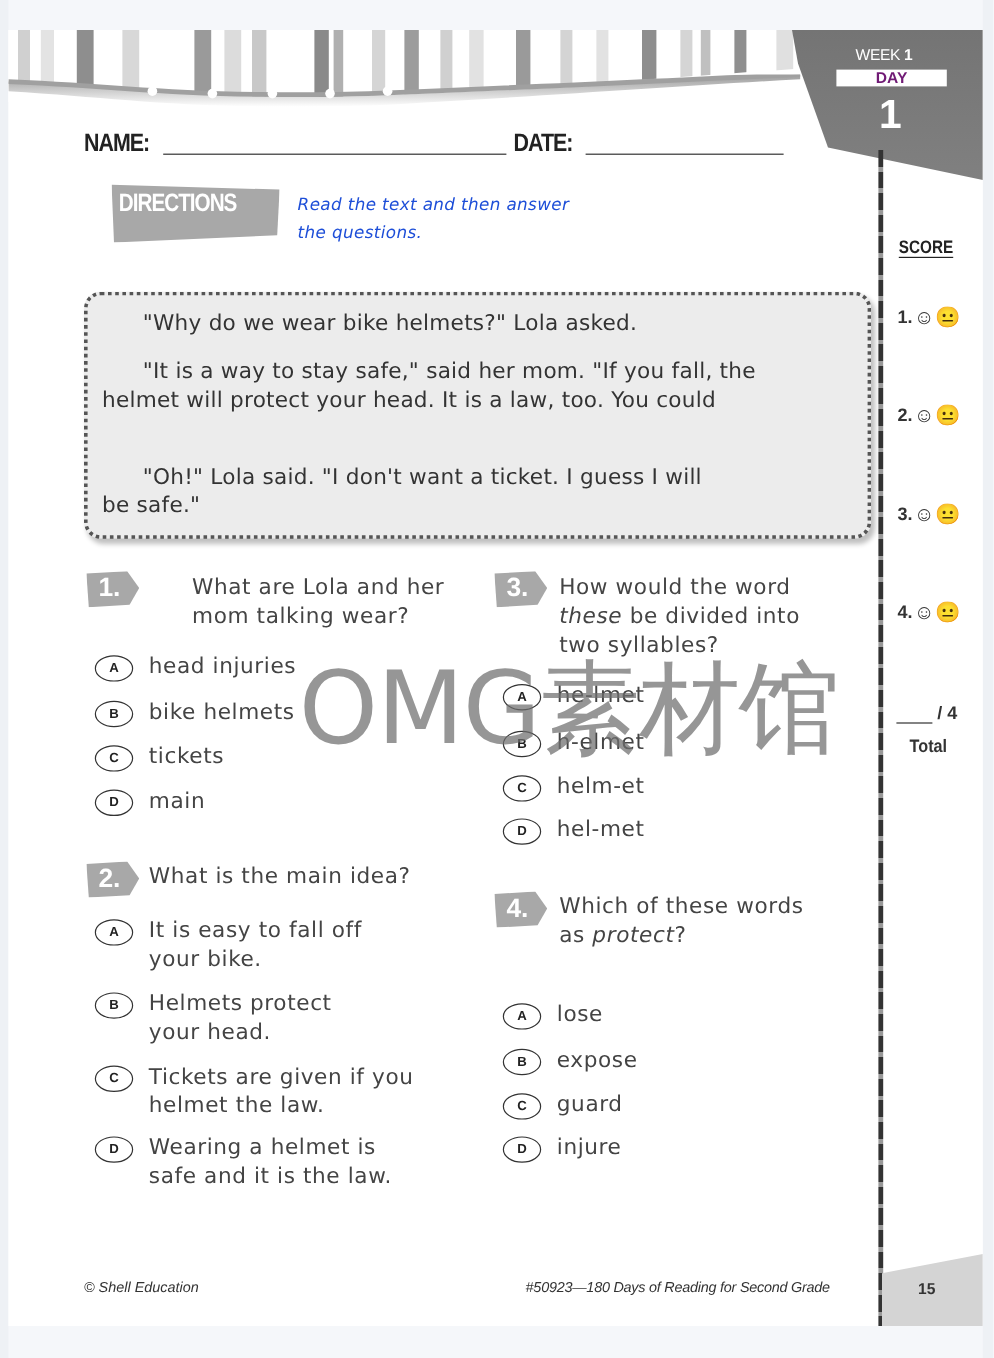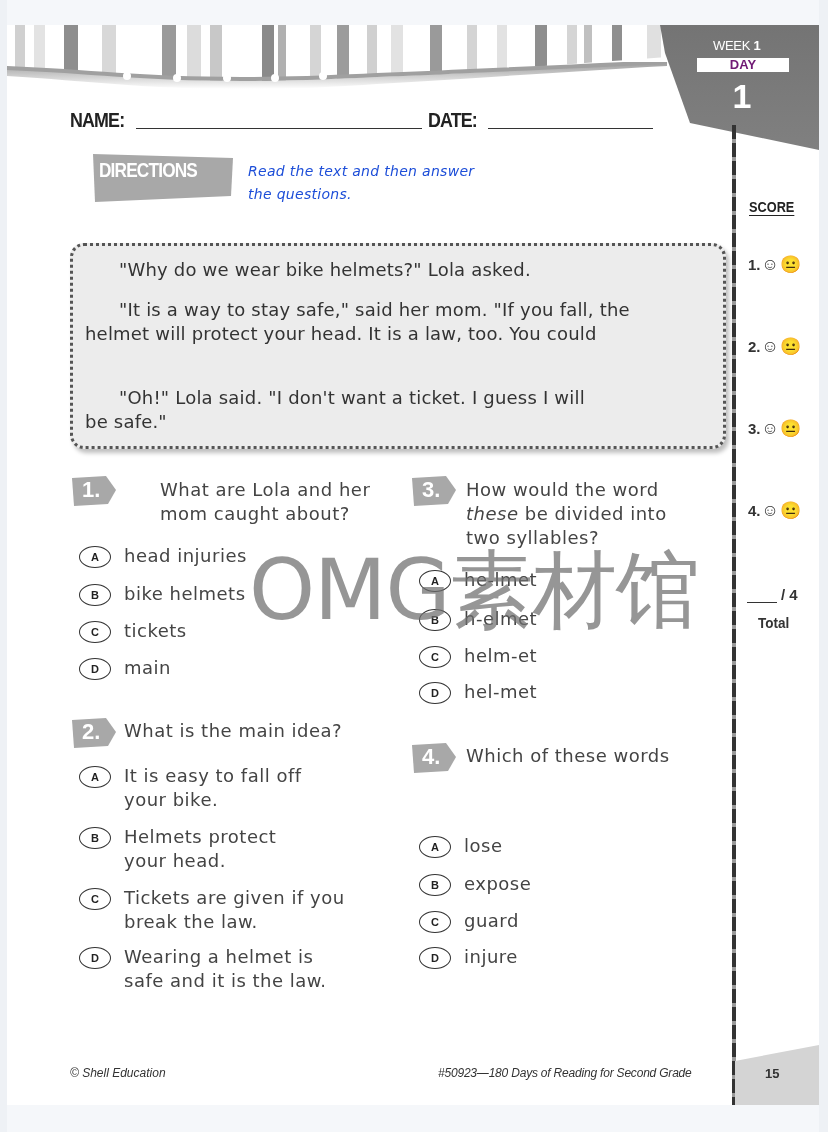--- a/index.html
+++ b/index.html
@@ -149,21 +149,21 @@
     <span>be safe."</span>
   </p>
 </div>
 
 <svg class="q-badge" style="left:72px; top:476px;" viewBox="0 0 44 30">
     <polygon points="0,2 34,0 44,14 36,28 2,30" fill="#a8a8a8"></polygon>
   </svg>
 <div class="q-num" style="left:82px; top:477px;">1.</div>
 <div class="q-text" style="left:124px; top:478px;margin-left:36px;">
   <div>What are Lola and her</div>
-    <div>mom caught about?</div>
+    <div>mom talking wear?</div>
 </div>
 <div class="opt" style="left:79px; top:544px;">
     <span class="bubble">A</span>
     <span class="opt-text">head injuries</span>
   </div>
 <div class="opt" style="left:79px; top:582px;">
     <span class="bubble">B</span>
     <span class="opt-text">bike helmets</span>
   </div>
 <div class="opt" style="left:79px; top:619px;">
@@ -193,21 +193,21 @@
     <span class="bubble">B</span>
     <span class="opt-text">
       <div>Helmets protect</div>
       <div>your head.</div>
     </span>
   </div>
 <div class="opt" style="left:79px; top:886px;">
     <span class="bubble">C</span>
     <span class="opt-text">
       <div>Tickets are given if you</div>
-      <div>break the law.</div>
+      <div>helmet the law.</div>
     </span>
   </div>
 <div class="opt" style="left:79px; top:945px;">
     <span class="bubble">D</span>
     <span class="opt-text">
       <div>Wearing a helmet is</div>
       <div>safe and it is the law.</div>
     </span>
   </div>
 
@@ -236,20 +236,21 @@
     <span class="bubble">D</span>
     <span class="opt-text">hel-met</span>
   </div>
 
 <svg class="q-badge" style="left:412px; top:743px;" viewBox="0 0 44 30">
     <polygon points="0,2 34,0 44,14 36,28 2,30" fill="#a8a8a8"></polygon>
   </svg>
 <div class="q-num" style="left:422px; top:744px;">4.</div>
 <div class="q-text" style="left:466px; top:744px;">
   <div>Which of these words</div>
+  <div><span>as </span><i>protect</i><span>?</span></div>
 </div>
 <div class="opt" style="left:419px; top:834px;">
     <span class="bubble">A</span>
     <span class="opt-text">lose</span>
   </div>
 <div class="opt" style="left:419px; top:872px;">
     <span class="bubble">B</span>
     <span class="opt-text">expose</span>
   </div>
 <div class="opt" style="left:419px; top:909px;">

